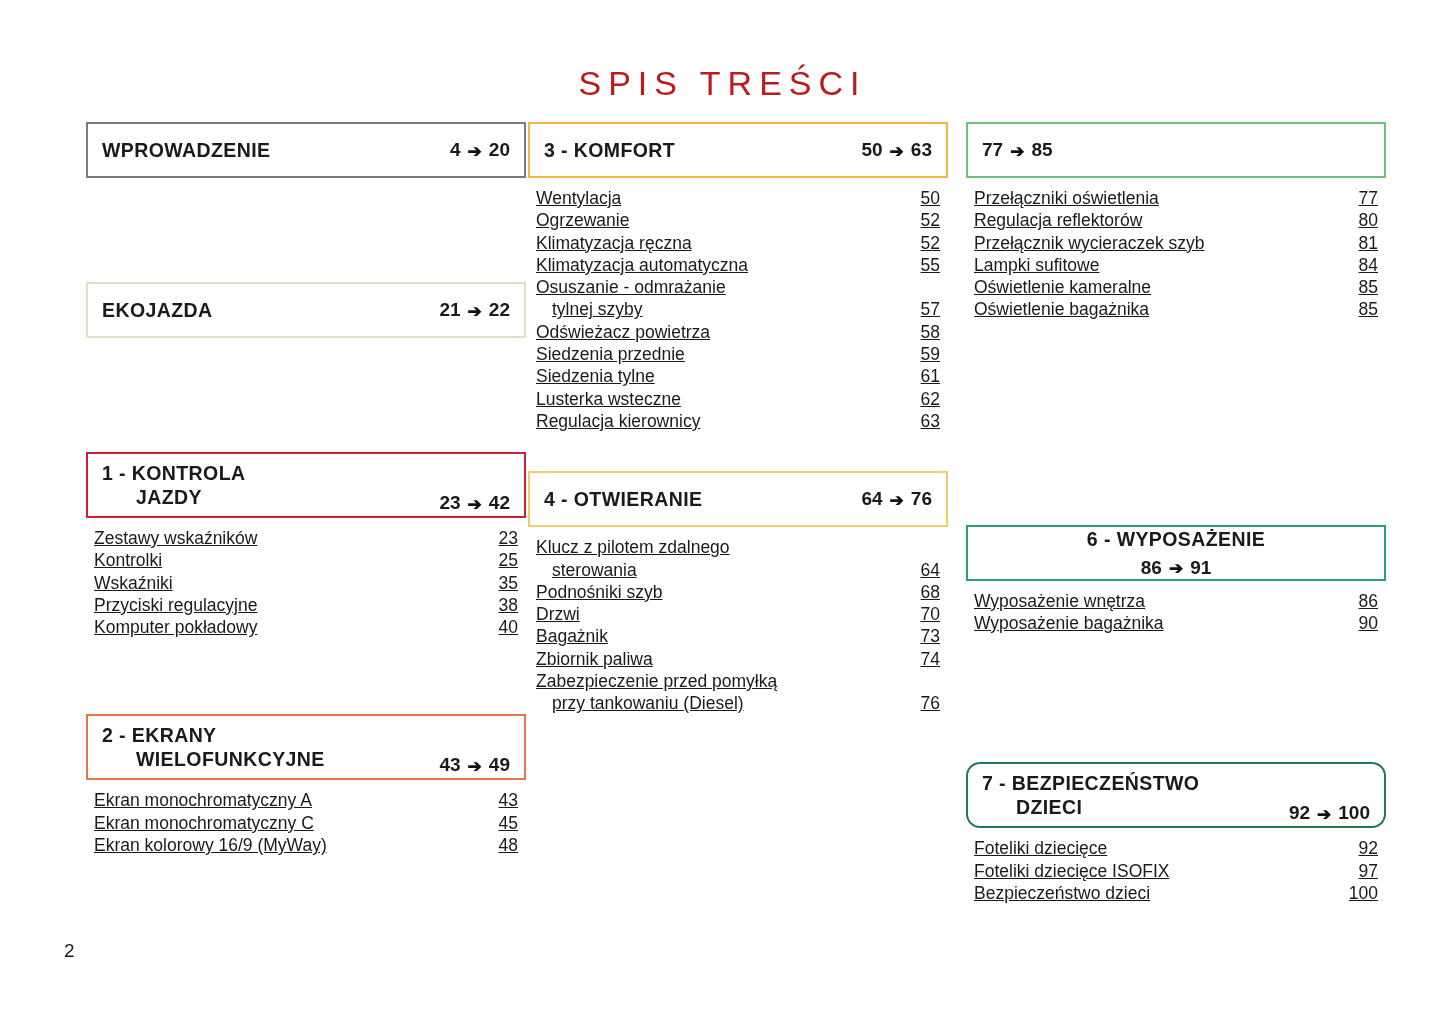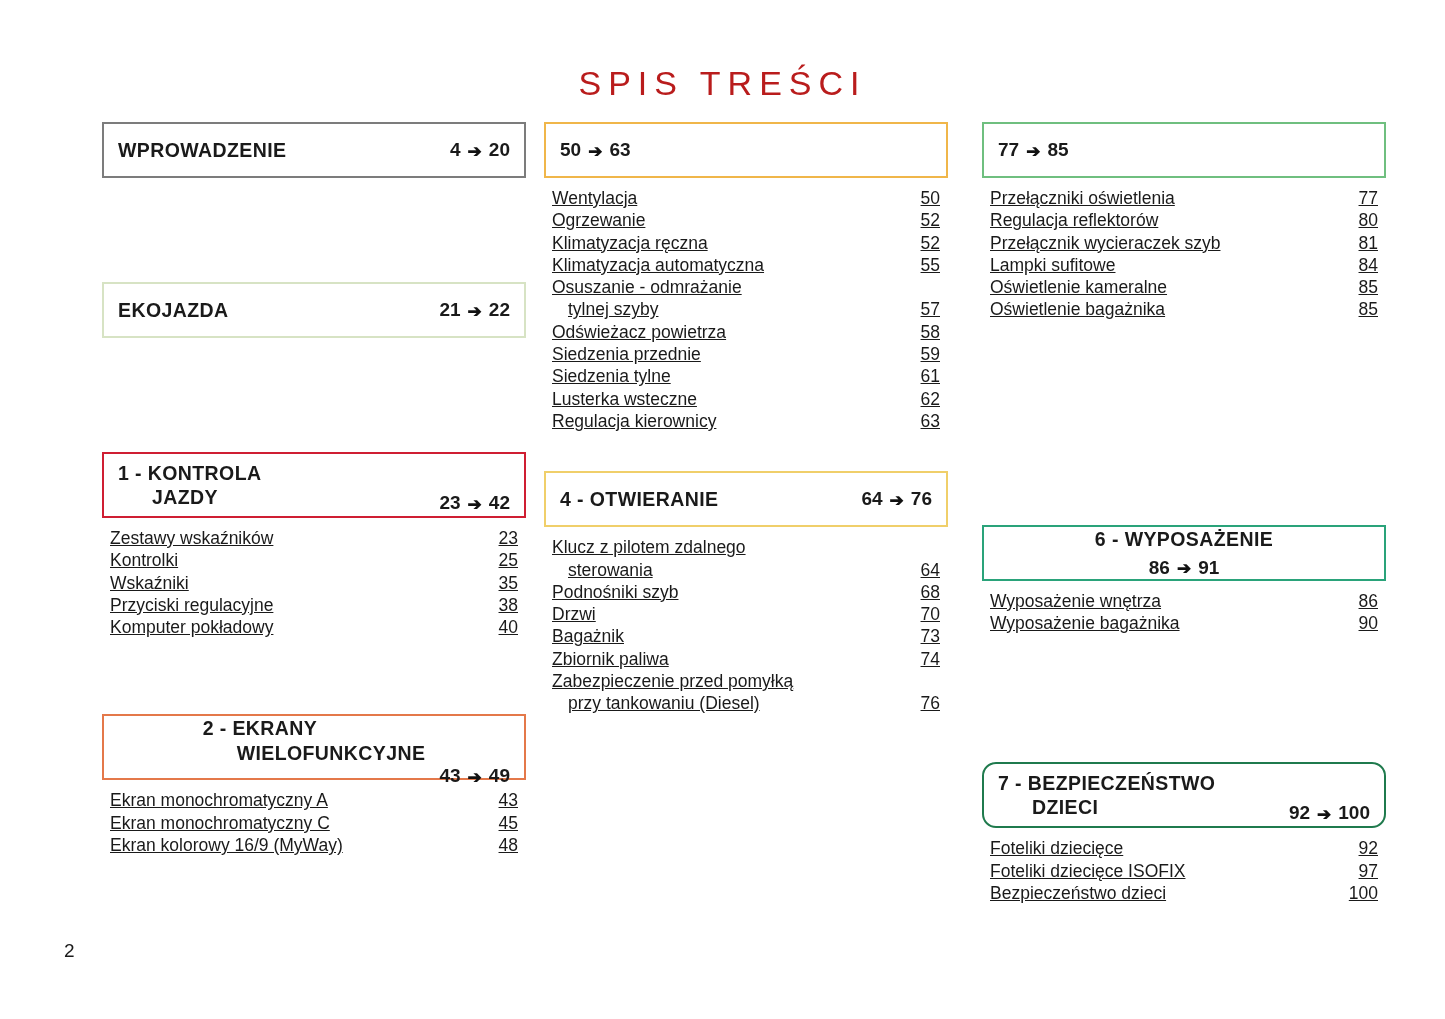--- a/index.html
+++ b/index.html
@@ -33,21 +33,21 @@
     display: flex;
   }
   .col {
     position: relative;
   }
   .col-1 { width: 440px; margin-left: 86px; }
   .col-2 { width: 420px; margin-left: 2px; }
   .col-3 { width: 420px; margin-left: 18px; }
 
   
-  .sec { margin-bottom: 0; margin-left: 16px; }
+  .sec { margin-bottom: 0; }
   .sec-box {
     border: 2px solid #888;
     box-sizing: border-box;
     display: flex;
     align-items: center;
     padding: 0 14px;
     height: 56px;
   }
   .sec-box.two-line {
     height: 66px;
@@ -184,21 +184,21 @@
         <div class="entry">
           <span class="label">Komputer pokładowy</span>
           <span class="page">40</span>
         </div>
       </div>
     </div>
 
     <div style="height:76px"></div>
 
     <div class="sec">
-      <div class="sec-box two-line" style="border-color:#e4784a;flex-direction:column;">
+      <div class="sec-box two-line" style="border-color:#e4784a;">
         <div class="sec-title">
           <span>2 - EKRANY</span>
           <span class="l2">WIELOFUNKCYJNE</span>
         </div>
         <div class="sec-range">
           <span>43</span>
           <span class="arrow">➔</span>
           <span>49</span>
         </div>
       </div>
@@ -216,20 +216,23 @@
           <span class="page">48</span>
         </div>
       </div>
     </div>
   </div>
 
   <div class="col col-2">
 
     <div class="sec">
       <div class="sec-box" style="border-color:#f0b64a;">
+        <div class="sec-title">
+          <span>3 - KOMFORT</span>
+        </div>
         <div class="sec-range">
           <span>50</span>
           <span class="arrow">➔</span>
           <span>63</span>
         </div>
       </div>
       <div class="entries">
         <div class="entry">
           <span class="label">Wentylacja</span>
           <span class="page">50</span>

